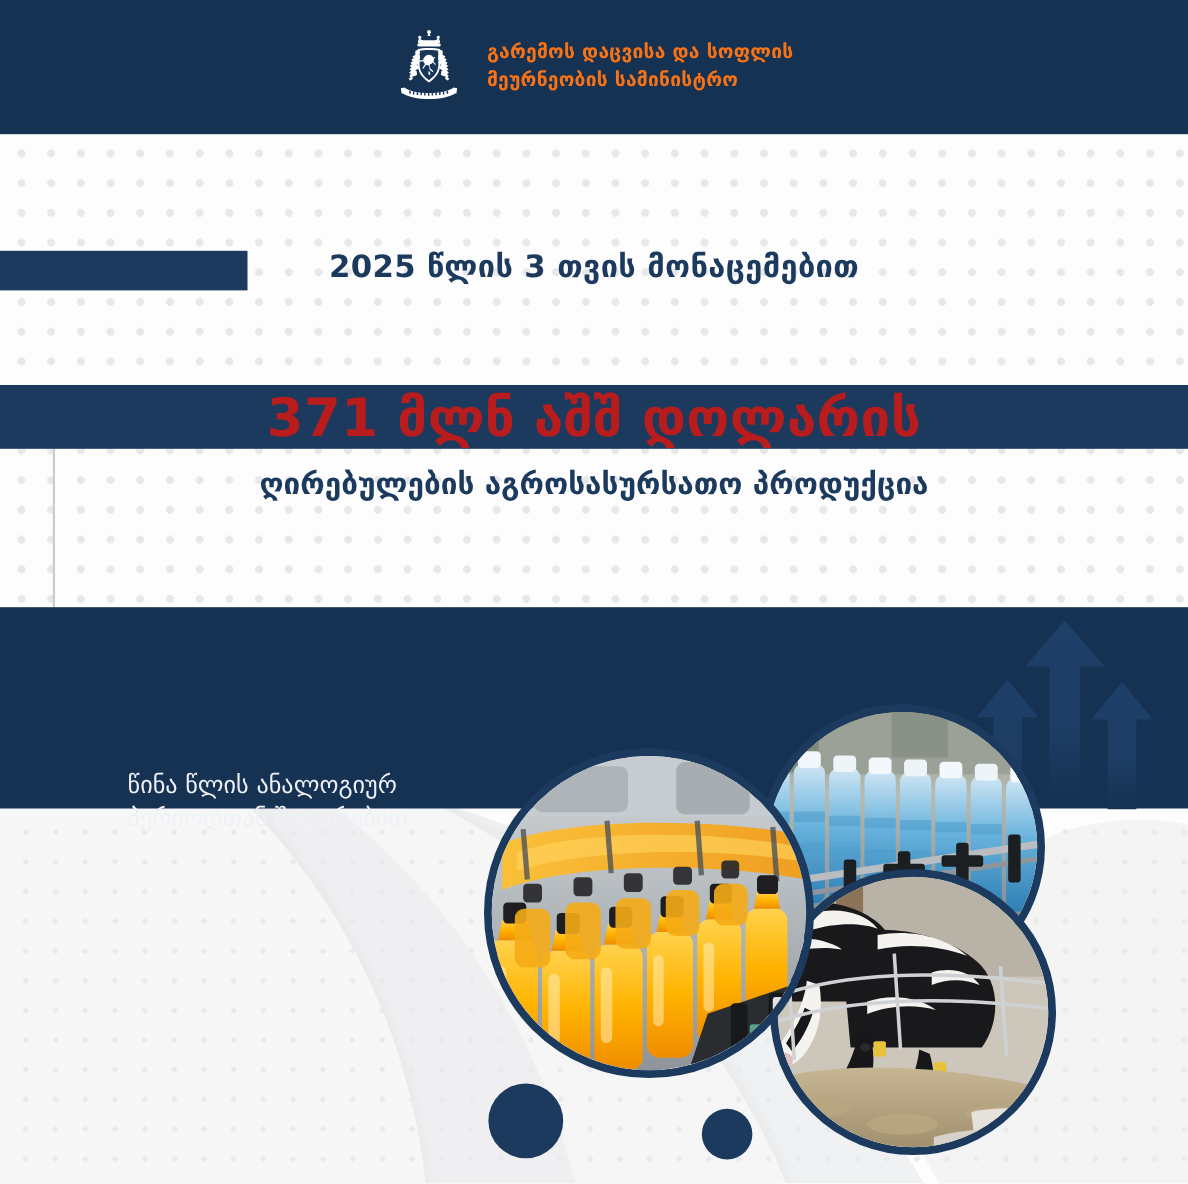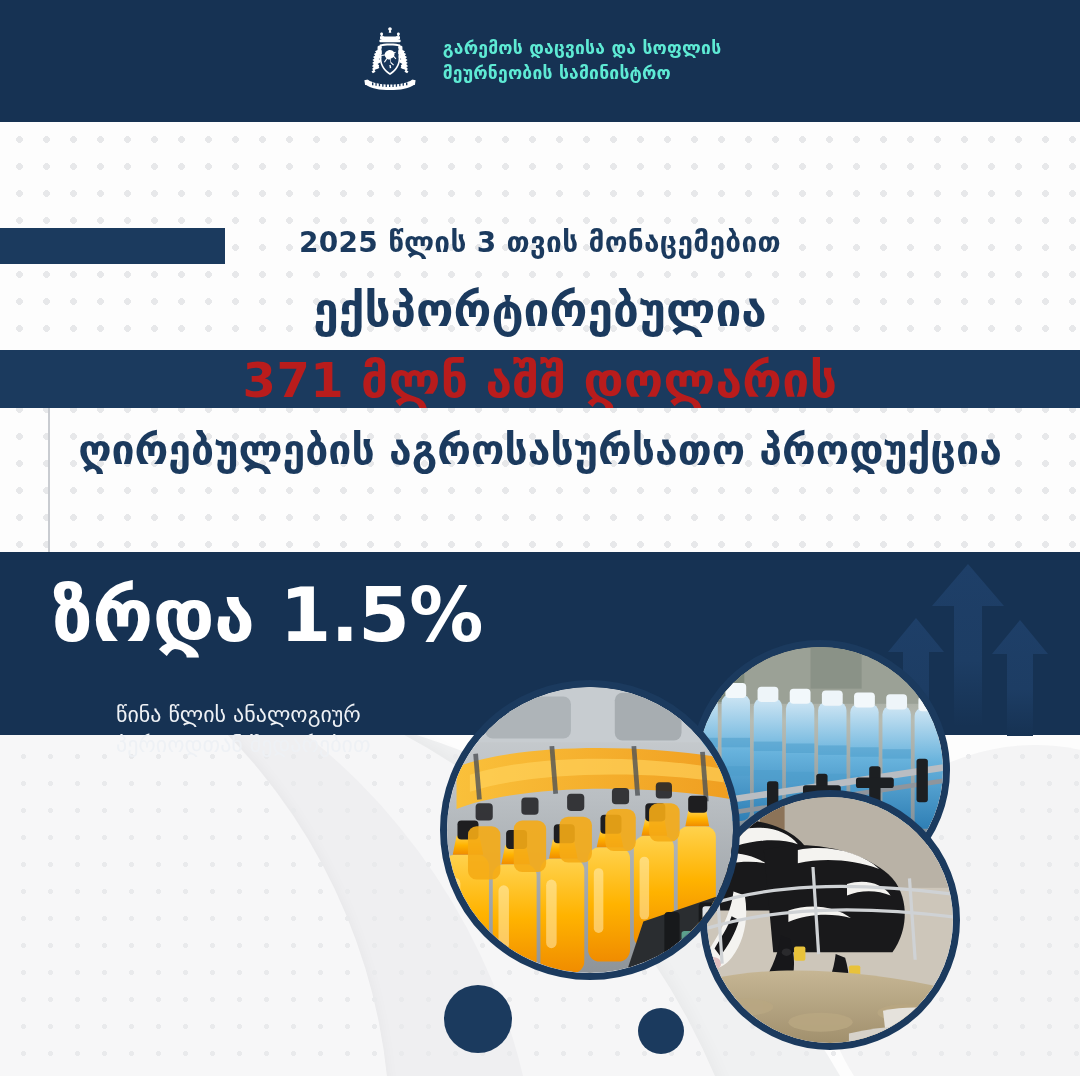--- a/index.html
+++ b/index.html
@@ -64,21 +64,21 @@
 
   
   .header{
     position:absolute;left:0;top:0;width:1080px;height:122px;
     background:#163253;
     display:flex;align-items:center;justify-content:center;
     gap:22px;
   }
   .emblem{width:62px;height:74px;flex:none;}
   .ministry-name{
-    color:#5eead4;
+    color:#f97316;
     font-size:17.5px;
     font-weight:700;
     line-height:1.42;
     letter-spacing:0.2px;
     white-space:pre-line;
   }
 
   
   .tag-bar{
     position:absolute;left:0;top:228px;width:225px;height:36px;
@@ -112,21 +112,21 @@
     position:absolute;left:0;top:352px;width:1080px;
     text-align:center;
     color:#b91c1c;
     font-size:48px;font-weight:700;
     letter-spacing:0.4px;
   }
   .line-3{
     position:absolute;left:0;top:424px;width:1080px;
     text-align:center;
     color:#1b3a5e;
-    font-size:41px;font-weight:700;
+    font-size:27px;font-weight:700;
     line-height:1.28;
   }
 
   
   .growth-band{
     position:absolute;left:0;top:552px;width:1080px;height:183px;
     background:#163253;
   }
   .growth-headline{
     position:absolute;left:52px;top:572px;
@@ -226,21 +226,20 @@
     </span>
     <div class="ministry-name">გარემოს დაცვისა და სოფლის
 მეურნეობის სამინისტრო</div>
   </div>
 
   <div class="tag-bar"></div>
   <div class="outline-box"></div>
 
   <div class="kicker">2025 წლის 3 თვის მონაცემებით</div>
 
-  <div class="line-1">ექსპორტირებულია</div>
 
   <div class="hl-band"></div>
   <div class="line-2">371 მლნ აშშ დოლარის</div>
 
   <div class="line-3">ღირებულების აგროსასურსათო
 პროდუქცია</div>
 
   <div class="growth-band"></div>
 
   <div class="arrows">
@@ -254,21 +253,20 @@
       </defs>
 
       <path d="M90 8 L126 50 L104 50 L104 170 L76 170 L76 50 L54 50 Z" fill="url(#agr)"></path>
 
       <path d="M38 62 L66 96 L51 96 L51 180 L25 180 L25 96 L10 96 Z" fill="url(#agr)"></path>
 
       <path d="M142 64 L170 98 L155 98 L155 180 L129 180 L129 98 L114 98 Z" fill="url(#agr)"></path>
     </svg>
   </div>
 
-  <div class="growth-headline">ზრდა 1.5%</div>
 
   <div class="growth-sub">წინა წლის ანალოგიურ
 პერიოდთან შედარებით</div>
 
   <div class="photo photo-water">
     <svg viewBox="0 0 260 260" xmlns="http://www.w3.org/2000/svg">
       <defs>
         <linearGradient id="wbg" x1="0" y1="0" x2="0" y2="1">
           <stop offset="0%" stop-color="#8d8f84"></stop>
           <stop offset="30%" stop-color="#b7bcb3"></stop>

